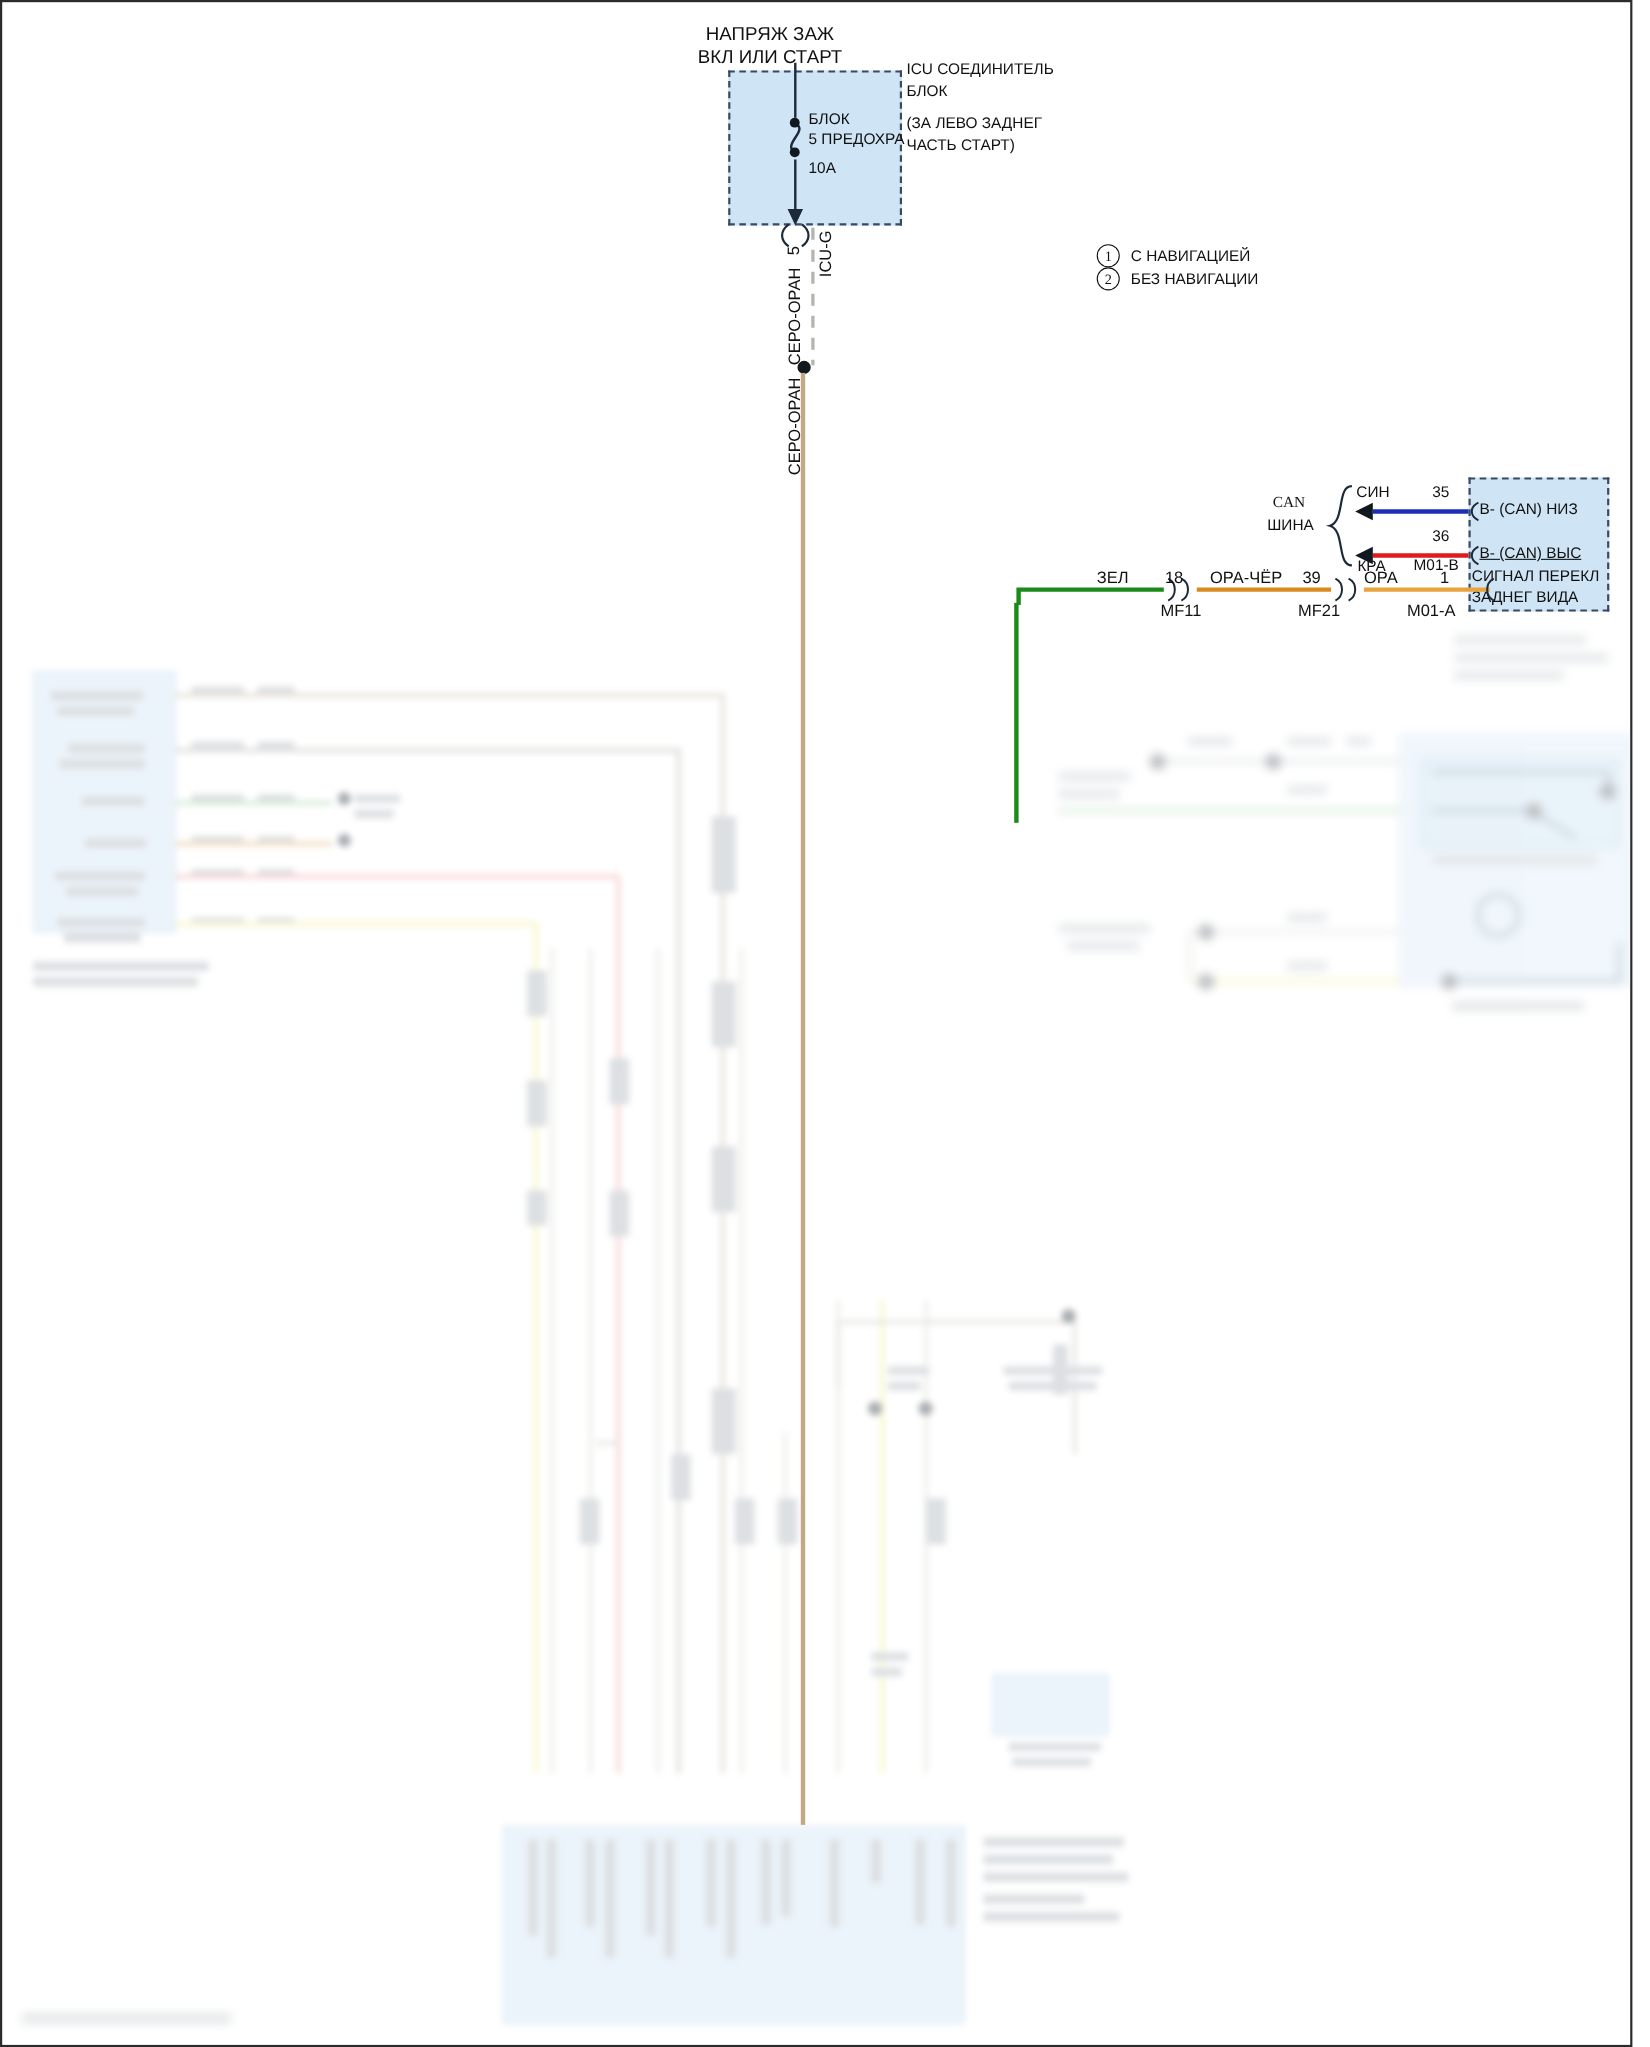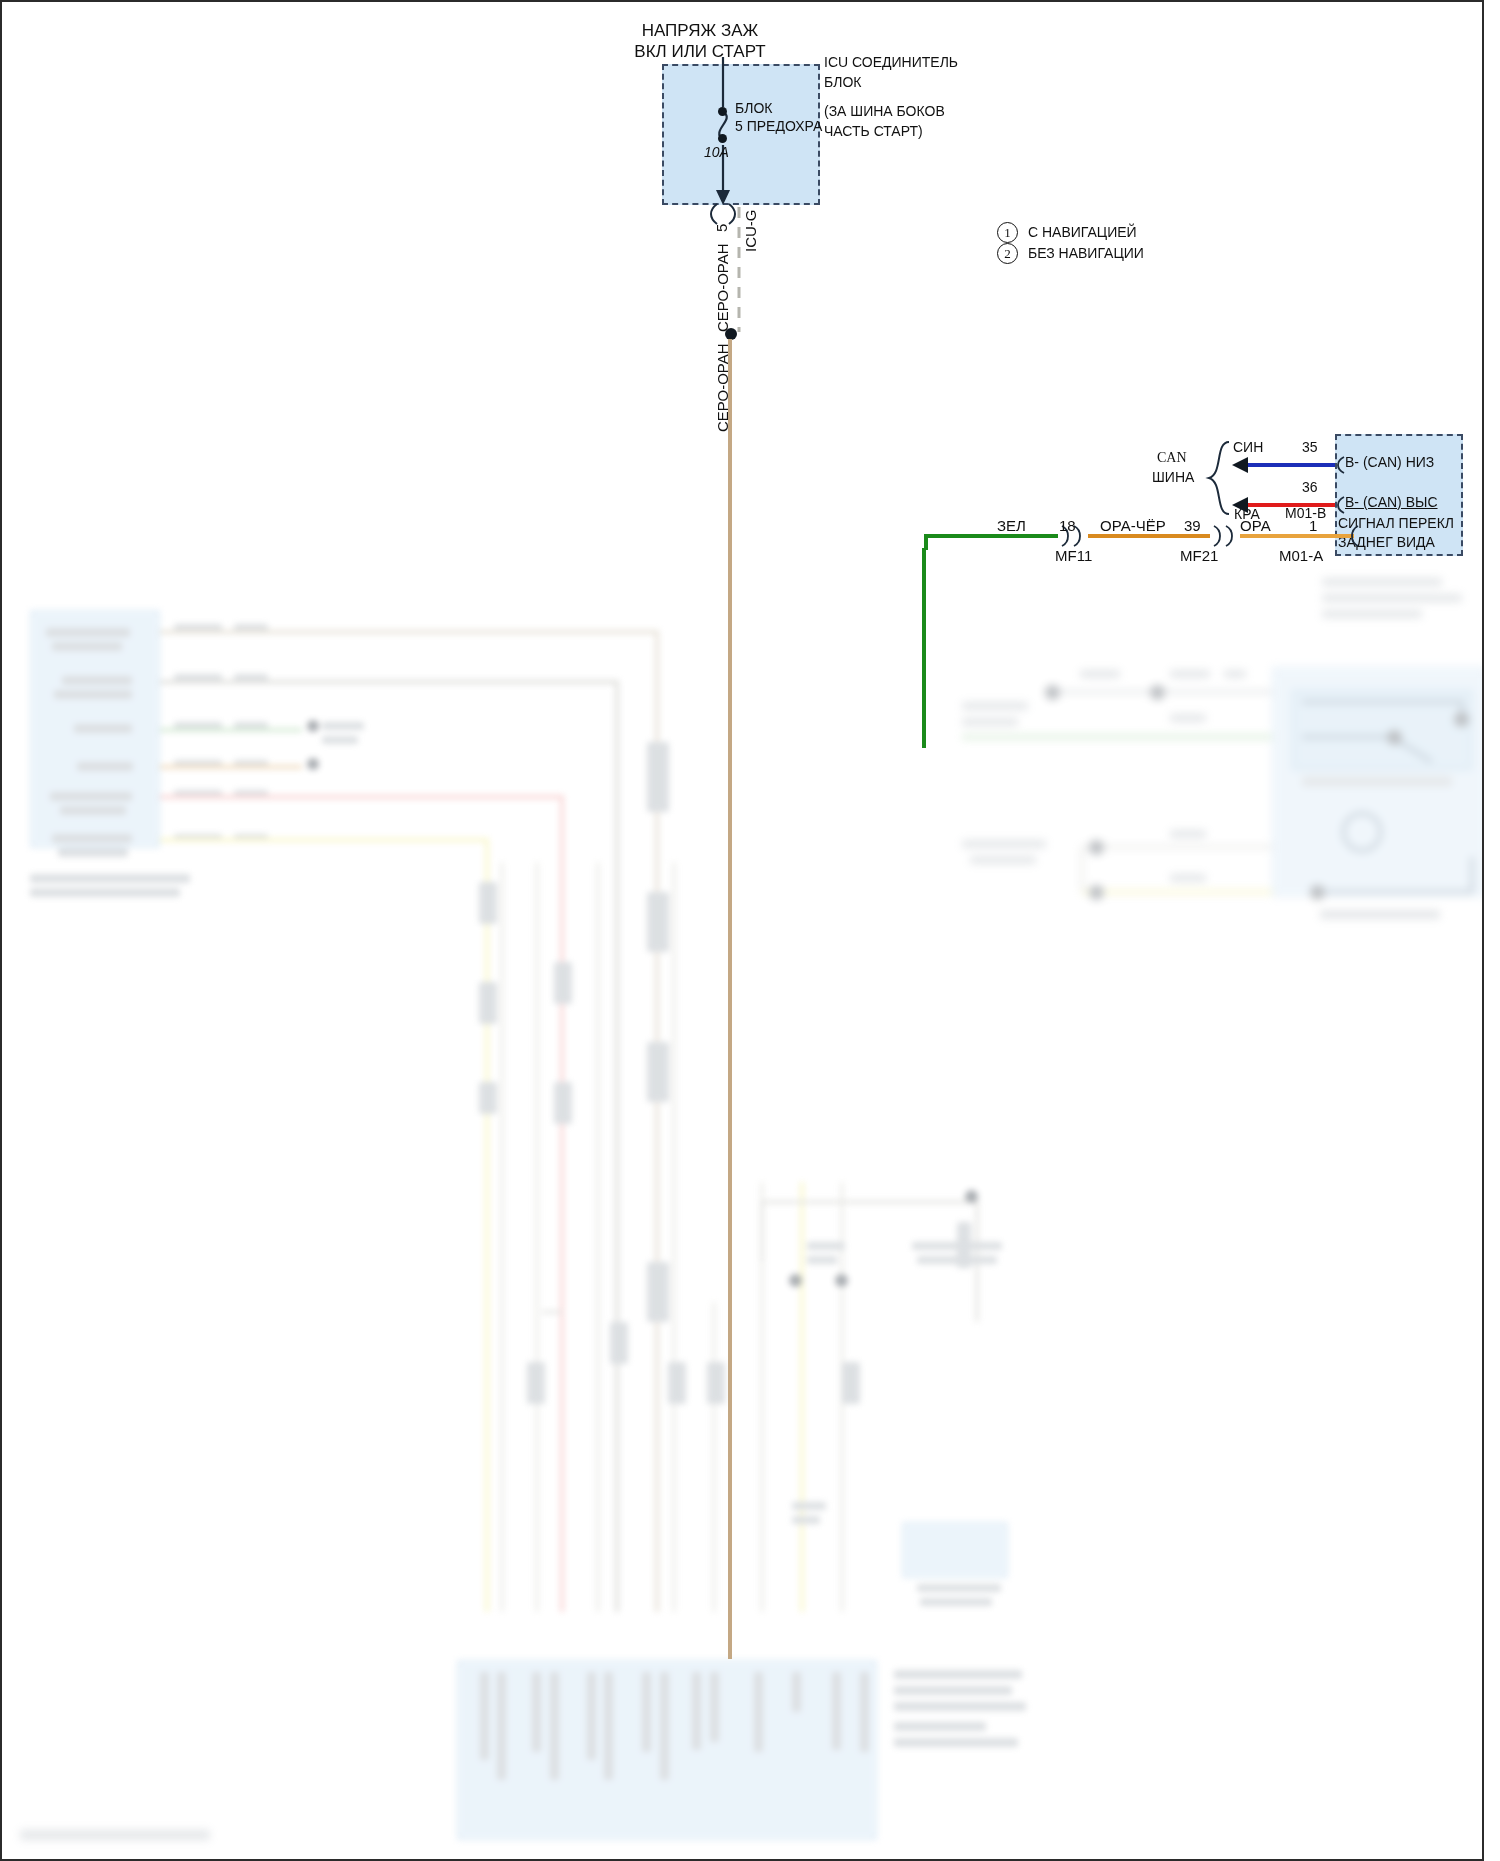--- a/index.html
+++ b/index.html
@@ -273,25 +273,25 @@
 
     <path d="M61,88 L61,141" stroke="#1c2a3a" stroke-width="2.2" fill="none"></path>
 
     <path d="M54,133 L61,148 L68,133 Z" fill="#1c2a3a"></path>
   </svg>
   <div class="dot" style="left:716px; top:105px; width:9px; height:9px;"></div>
   <div class="dot" style="left:716px; top:132px; width:9px; height:9px;"></div>
 
   <div class="txt t16" style="left:733px; top:98px;">БЛОК</div>
   <div class="txt t16" style="left:733px; top:116px;">5 ПРЕДОХРА</div>
-  <div class="txt t16" style="left:702px; top:142px;font-style:italic;">10A</div>
+  <div class="txt t16" style="left:733px; top:142px;">10A</div>
 
   <div class="txt t16" style="left:822px; top:52px;">ICU СОЕДИНИТЕЛЬ</div>
   <div class="txt t16" style="left:822px; top:72px;">БЛОК</div>
-  <div class="txt t16" style="left:822px; top:101px;">(ЗА ШИНА БОКОВ</div>
+  <div class="txt t16" style="left:822px; top:101px;">(ЗА ЛЕВО ЗАДНЕГ</div>
   <div class="txt t16" style="left:822px; top:121px;">ЧАСТЬ СТАРТ)</div>
 
   <svg width="40" height="30" style="left:705px; top:200px;">
     <path d="M10,2 C2,8 2,16 10,22" stroke="#1c2a3a" stroke-width="2" fill="none"></path>
     <path d="M22,2 C30,8 30,16 22,22" stroke="#1c2a3a" stroke-width="2" fill="none"></path>
   </svg>
 
   <div class="vtxt" style="left:711px; top:230px;">5</div>
   <div class="vtxt" style="left:740px; top:250px;">ICU-G</div>
 

